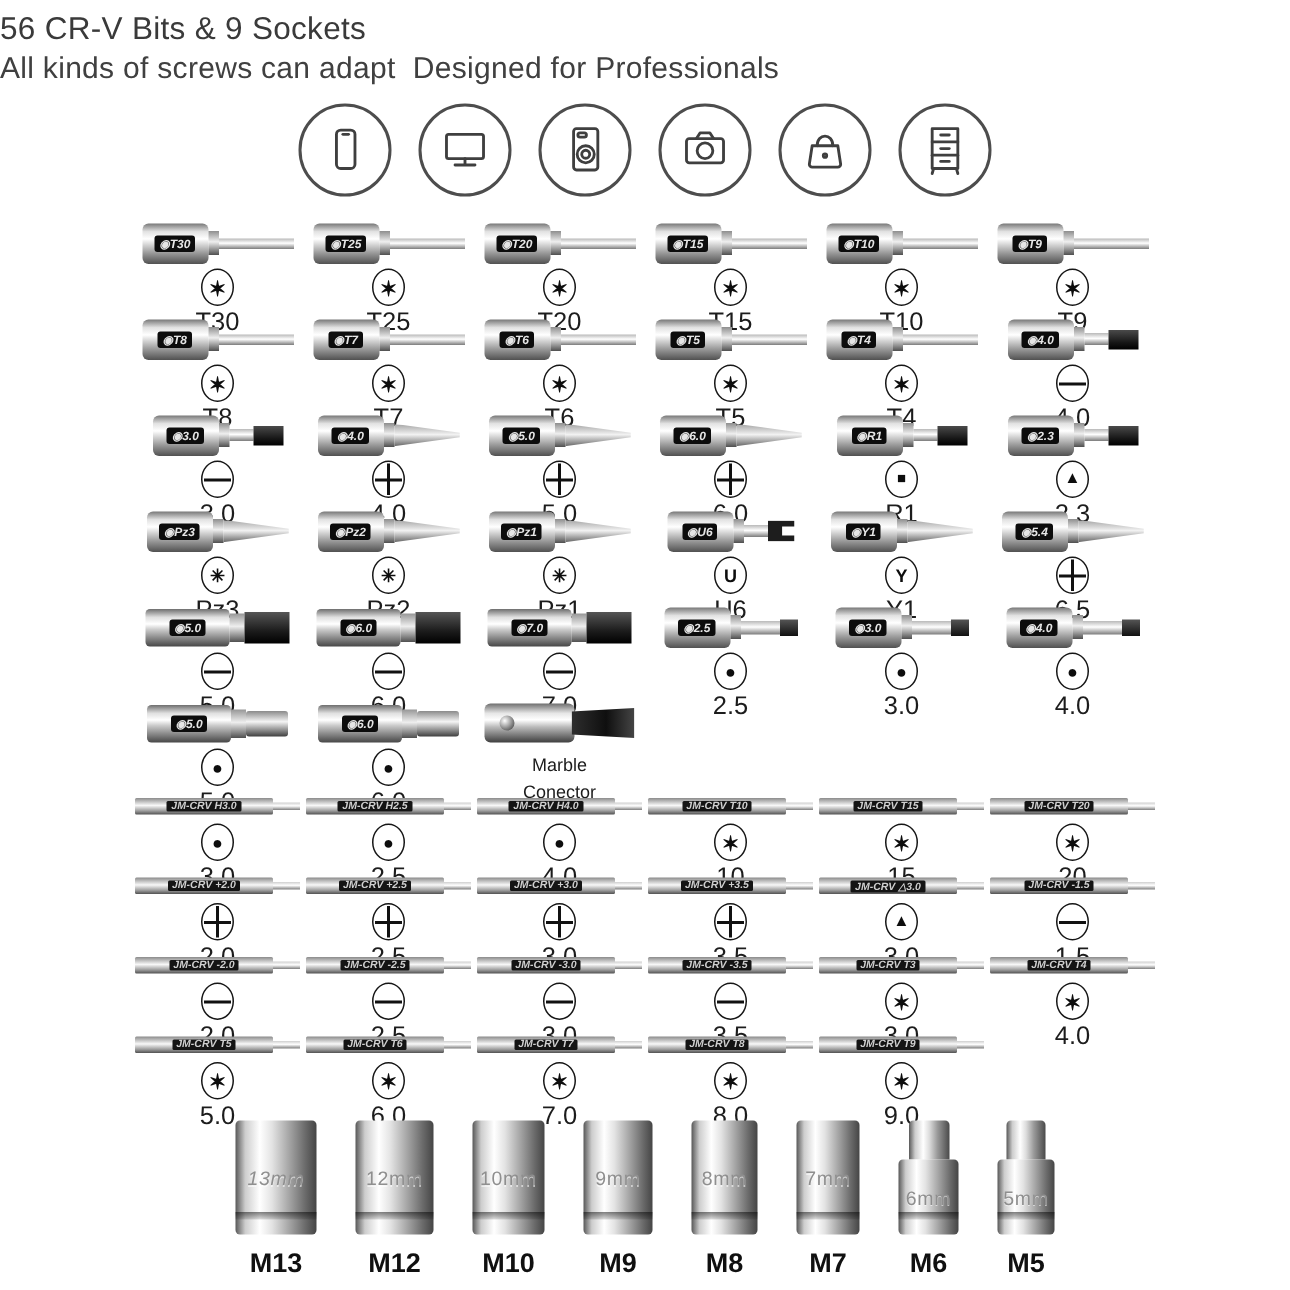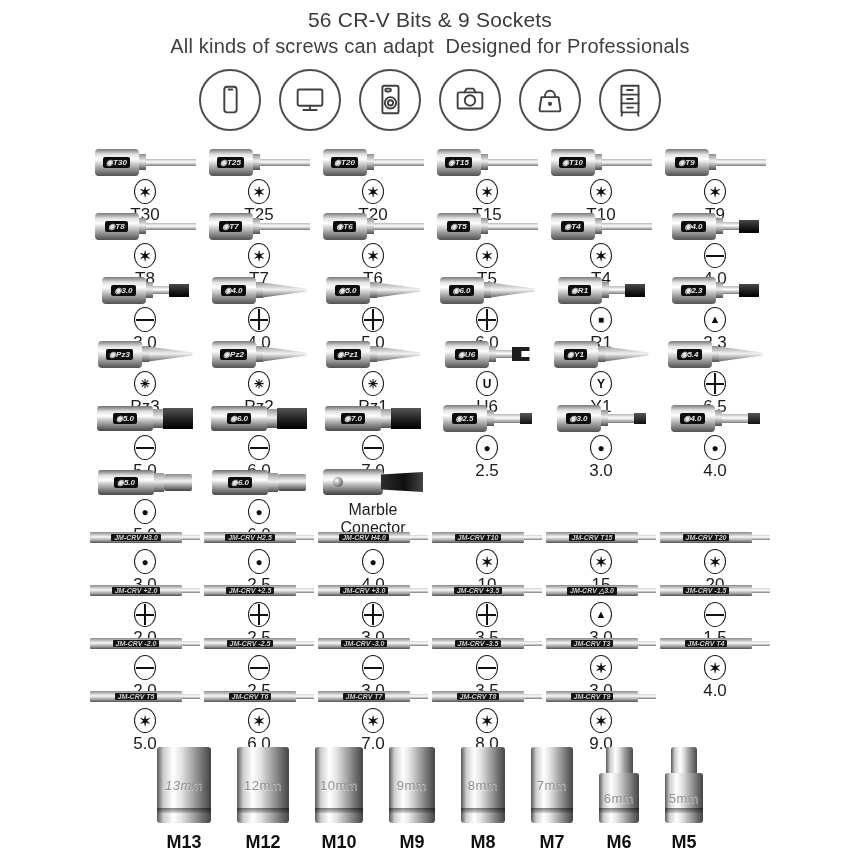--- a/index.html
+++ b/index.html
@@ -1,19 +1,19 @@
 <!DOCTYPE html>
 <html><head>
 <meta charset="utf-8">
 <style>
   html,body{margin:0;padding:0;background:#fff;}
   .page{width:860px;height:860px;background:#ffffff;overflow:hidden;
         font-family:"Liberation Sans",sans-serif;color:#2b2b2b;}
   
-  .header{text-align:center;padding-top:6px;}
+  .header{padding-top:6px;}
   .title{font-size:21px;line-height:27px;color:#3a3a3a;letter-spacing:.2px;}
   .subtitle{font-size:20px;line-height:26px;color:#404040;white-space:pre-wrap;letter-spacing:.2px;}
   
   .icons-row{margin-top:10px;display:flex;justify-content:center;gap:18px;}
   .icon-circle{width:58px;height:58px;border:2px solid #4d4d4d;border-radius:50%;
                display:flex;align-items:center;justify-content:center;background:#fff;}
   .icon-circle svg{width:38px;height:38px;stroke:#3f3f3f;fill:none;
                    stroke-width:2;stroke-linecap:round;stroke-linejoin:round;}
   
   .bits-grid{width:684px;margin:16px auto 0;}
@@ -66,21 +66,21 @@
        display:flex;align-items:center;justify-content:center;margin-top:2px;
        font-size:12px;line-height:1;color:#0d0d0d;font-weight:bold;background:#fff;}
   .slim-row .sym{margin-top:3px;}
   .sym.glyph-torx{font-size:14px;}
   .sym.glyph-hex{font-size:12px;}
   .sym.glyph-square{font-size:10px;}
   .sym.glyph-triangle{font-size:11px;}
   .sym.line-h::before{content:"";position:absolute;left:1px;right:1px;top:50%;height:2px;margin-top:-1px;background:#111;}
   .sym.line-v::after{content:"";position:absolute;top:1px;bottom:1px;left:50%;width:2px;margin-left:-1px;background:#111;}
   .bit-label{font-size:17px;line-height:19px;color:#1c1c1c;margin-top:1px;text-align:center;white-space:pre-line;}
-  .bit-label.two-line{font-size:16px;line-height:18px;margin-top:4px;}
+  .bit-label.two-line{font-size:12px;line-height:18px;margin-top:4px;}
   
   .sockets-row{margin-top:6px;display:flex;justify-content:center;align-items:flex-end;gap:26px;}
   .socket-item{display:flex;flex-direction:column;align-items:center;}
   .socket{position:relative;border-radius:3px;display:flex;align-items:center;justify-content:center;
           background:linear-gradient(90deg,#585858 0%,#cdcdcd 12%,#ffffff 30%,#e3e3e3 45%,#a0a0a0 68%,#6b6b6b 86%,#454545 100%);}
   .socket::after{content:"";position:absolute;left:0;right:0;bottom:10px;height:5px;
           background:linear-gradient(180deg,rgba(0,0,0,.5),rgba(0,0,0,.12));}
   .socket-top{border-radius:3px 3px 0 0;
           background:linear-gradient(90deg,#585858,#cdcdcd 15%,#fff 35%,#ddd 50%,#9a9a9a 70%,#4a4a4a 100%);}
   .etched{color:#8f8f8f;font-size:13px;letter-spacing:.5px;text-shadow:0 1px 0 rgba(255,255,255,.55);}

